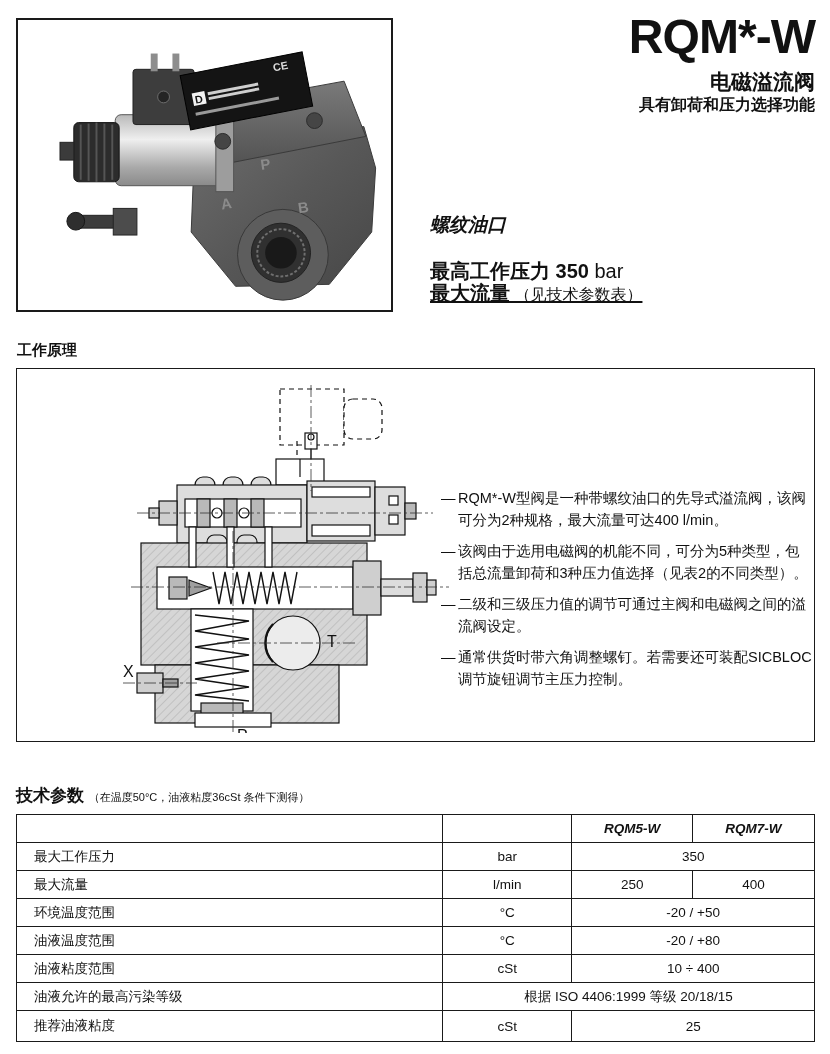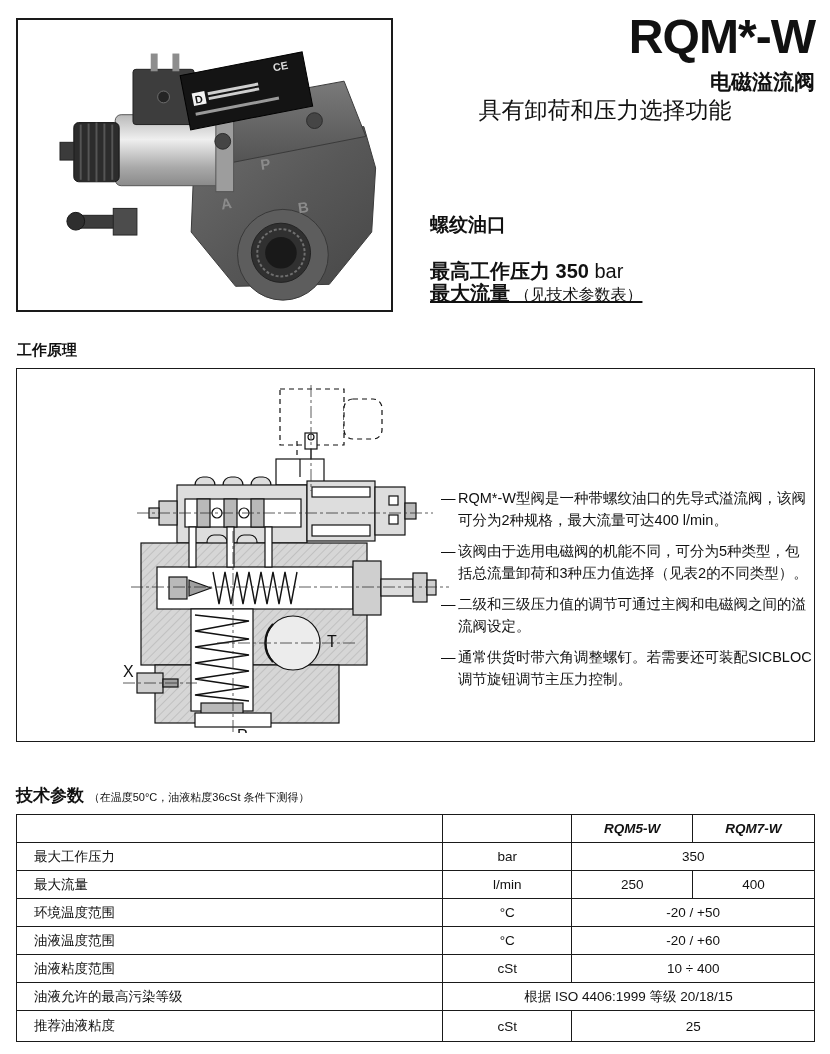--- a/index.html
+++ b/index.html
@@ -7,24 +7,24 @@
   .page{
     position:relative;width:830px;height:1054px;margin:0 auto;background:#fff;
     font-family:"Liberation Sans","DejaVu Sans",sans-serif;color:#111;overflow:hidden;
   }
   
   .photo-box{position:absolute;left:16px;top:18px;width:377px;height:294px;border:2px solid #1a1a1a;background:#fff;}
   .photo-box svg{display:block;width:100%;height:100%;}
   
   .title{position:absolute;right:15px;top:8px;width:420px;text-align:right;font-size:49px;font-weight:900;letter-spacing:-1px;transform:scaleX(.98);transform-origin:right;}
   .sub1{position:absolute;right:15px;top:68px;width:420px;text-align:right;font-size:21px;font-weight:700;}
-  .sub2{position:absolute;right:15px;top:95px;width:420px;text-align:center;font-size:23px;font-weight:400;}
+  .sub2{position:absolute;right:15px;top:95px;width:420px;text-align:right;font-size:16px;font-weight:700;}
   .series{position:absolute;right:15px;top:126px;width:420px;text-align:right;font-size:18px;font-weight:700;}
   
-  .ports{position:absolute;left:430px;top:212px;font-size:19px;font-weight:700;}
+  .ports{position:absolute;left:430px;top:212px;font-size:19px;font-weight:700;font-style:italic;}
   .pressure{position:absolute;left:430px;top:258px;font-size:20px;font-weight:700;}
   .pressure .unit{font-weight:400;}
   .flow{position:absolute;left:430px;top:280px;font-size:20px;font-weight:700;text-decoration:underline;}
   .flow .note{font-weight:400;font-size:16px;}
   
   .principle-head{position:absolute;left:17px;top:341px;font-size:15px;font-weight:700;}
   .principle-box{position:absolute;left:16px;top:368px;width:799px;height:374px;border:1px solid #1a1a1a;background:#fff;}
   .diagram{position:absolute;left:60px;top:12px;width:380px;height:352px;}
   .bullets{position:absolute;left:424px;top:118px;width:372px;}
   .bullet{display:flex;margin-bottom:9px;font-size:14.5px;line-height:22px;}
@@ -263,21 +263,21 @@
       <td>400</td>
     </tr>
     <tr>
       <td class="lbl">环境温度范围</td>
       <td>°C</td>
       <td colspan="2">-20 / +50</td>
     </tr>
     <tr>
       <td class="lbl">油液温度范围</td>
       <td>°C</td>
-      <td colspan="2">-20 / +60</td>
+      <td colspan="2">-20 / +80</td>
     </tr>
     <tr>
       <td class="lbl">油液粘度范围</td>
       <td>cSt</td>
       <td colspan="2">10 ÷ 400</td>
     </tr>
     <tr>
       <td class="lbl">油液允许的最高污染等级</td>
       <td colspan="3">根据 ISO 4406:1999  等级 20/18/15</td>
     </tr>

